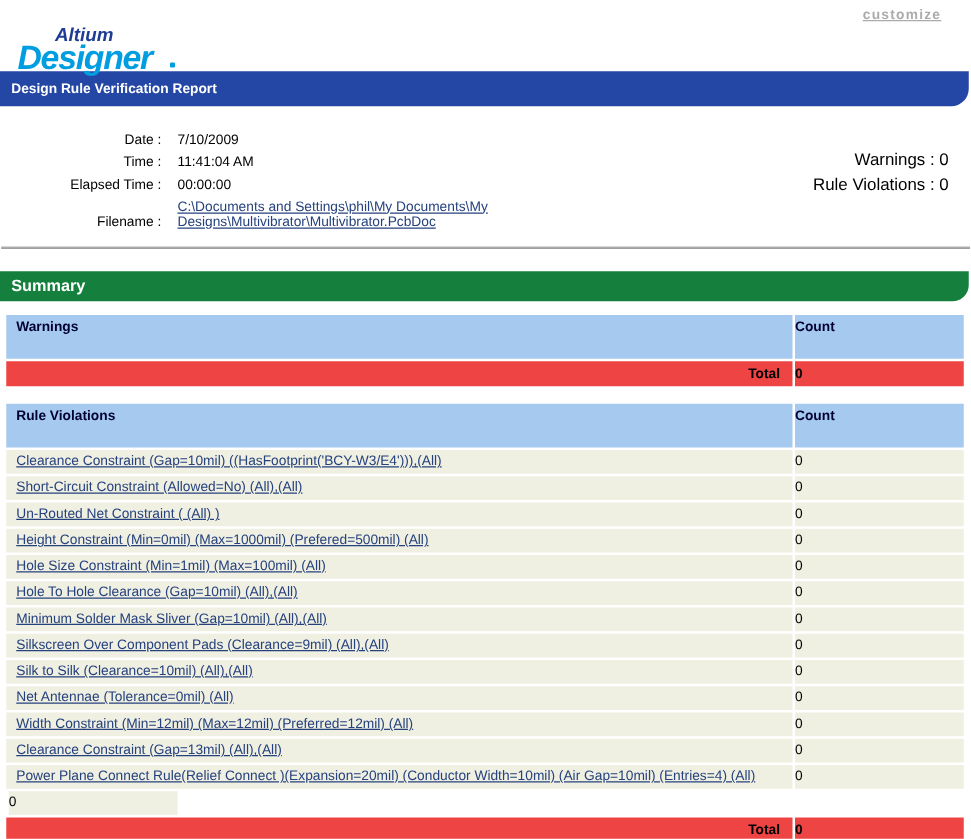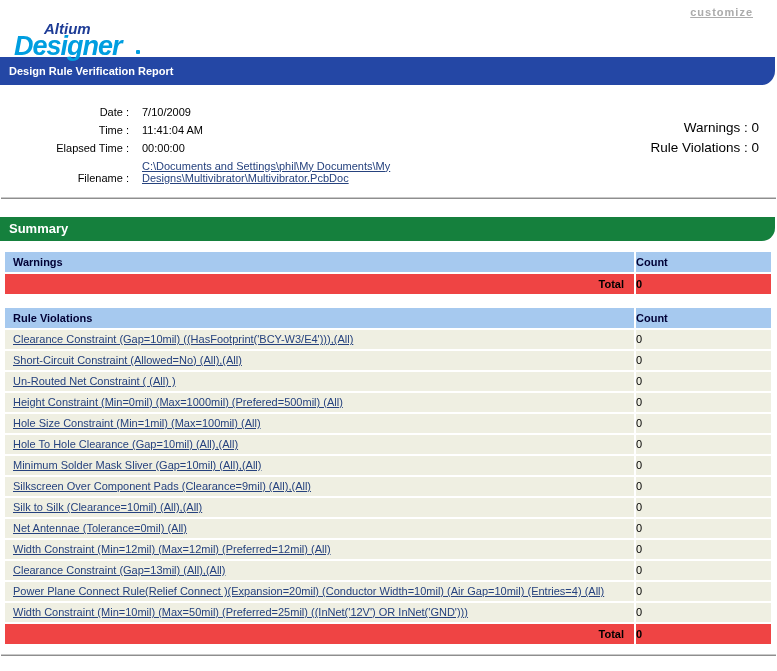--- a/index.html
+++ b/index.html
@@ -48,21 +48,21 @@
   .hr-bottom { margin-top:10px; }
 
   
   .tbl { margin:0 6px 0 5px; }
   .tbl-warnings { margin-top:11px; }
   .tbl-violations { margin-top:14px; }
   .trow { display:flex; margin-bottom:2px; }
   .cell { overflow:hidden; white-space:nowrap; }
   .cell-main { flex:1; padding-left:8px; }
   .cell-count { width:135px; margin-left:2px; flex:none; }
-  .hdr-row .cell { background:#A6C9EF; height:20px; line-height:20px; font-weight:bold; color:#000035; }
+  .hdr-row .cell { background:#A6C9EF; height:35px; line-height:20px; font-weight:bold; color:#000035; }
   .data-row .cell { background:#EFEFE2; height:19px; line-height:19px; }
   .total-row .cell { background:#ef4444; height:20px; line-height:20px; font-weight:bold; }
   .total-row .cell-main { text-align:right; padding-right:10px; }
   a.rule-link { color:#26427E; text-decoration:underline; cursor:pointer; }
 </style>
 </head>
 <body>
 
 <div class="topbar">
   <div class="logo">
@@ -184,21 +184,20 @@
     <div class="cell cell-main"><a class="rule-link">Clearance Constraint (Gap=13mil) (All),(All)</a></div>
     <div class="cell cell-count">0</div>
   </div>
 
   <div class="trow data-row">
     <div class="cell cell-main"><a class="rule-link">Power Plane Connect Rule(Relief Connect )(Expansion=20mil) (Conductor Width=10mil) (Air Gap=10mil) (Entries=4) (All)</a></div>
     <div class="cell cell-count">0</div>
   </div>
 
   <div class="trow data-row">
-    <div class="cell cell-main"><a class="rule-link">Width Constraint (Min=10mil) (Max=50mil) (Preferred=25mil) ((InNet('12V') OR InNet('GND')))</a></div>
     <div class="cell cell-count">0</div>
   </div>
 </div>
   <div class="trow total-row">
     <div class="cell cell-main">Total</div>
     <div class="cell cell-count">0</div>
   </div>
 </div>
 
 <div class="rule-line hr-bottom"></div>

